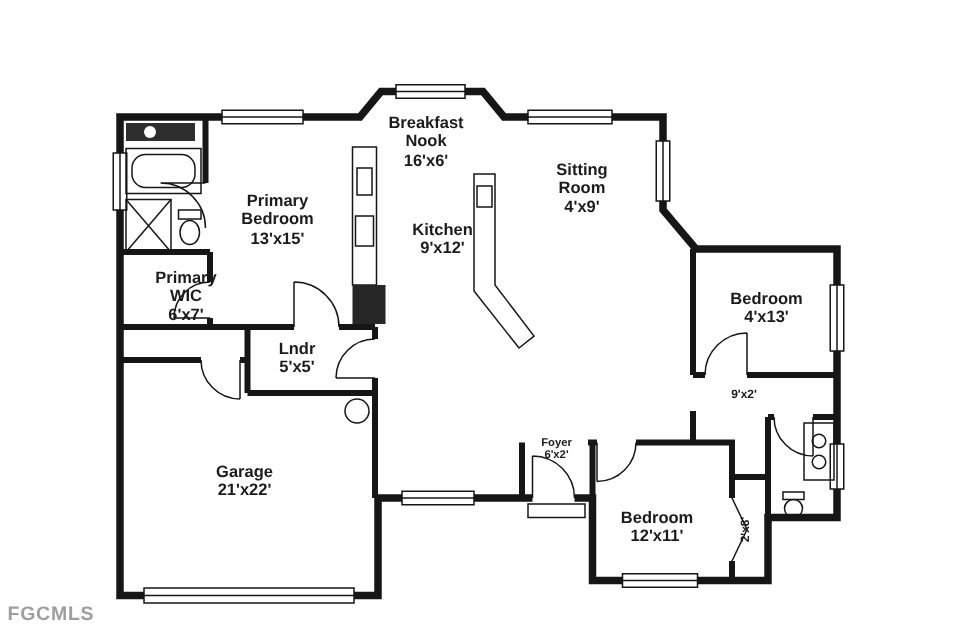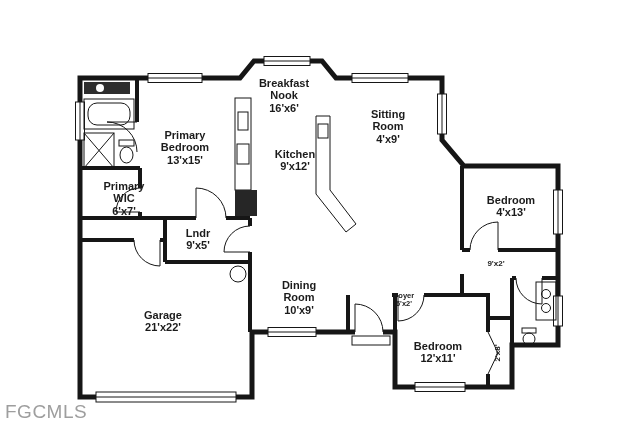--- a/index.html
+++ b/index.html
@@ -3,24 +3,24 @@
 <meta charset="utf-8">
 <style>
   html,body{margin:0;padding:0;background:#ffffff;}
   body{width:640px;height:429px;overflow:hidden;font-family:"Liberation Sans",sans-serif;}
   .plan{position:relative;width:640px;height:383px;background:#ffffff;}
   .plan svg{position:absolute;left:0;top:0;}
   .lbl{position:absolute;transform:translate(-50%,-50%);text-align:center;color:#1b1b1b;
        font-weight:700;font-size:11px;line-height:1.12;}
   .lbl .nm,.lbl .dm{display:block;}
   .sm{font-size:8px;}
-  .xs{font-size:7.5px;margin-left:33px;}
+  .xs{font-size:7.5px;}
   .vert{transform:translate(-50%,-50%) rotate(-90deg);}
-  .watermark{position:absolute;left:5px;top:401px;color:#9e9e9e;font-size:19px;
-             letter-spacing:.5px;font-weight:400;}
+  .watermark{position:absolute;left:5px;top:401px;color:#9e9e9e;font-size:13px;
+             letter-spacing:.5px;font-weight:700;}
 </style>
 </head>
 <body>
 
 <div class="plan">
 
   <svg width="640" height="429" viewBox="0 0 640 429">
 
     <g stroke="#161616" fill="none" stroke-linejoin="miter" stroke-linecap="butt">
       <path stroke-width="5" d="M 80,78 L 240,78 L 254,61 L 322,61 L 336,78 L 442,78 L 442,140 L 464,166 L 558,166
@@ -123,32 +123,28 @@
   <div class="lbl" style="left:295px;top:160px">
     <span class="nm">Kitchen</span>
     <span class="dm">9'x12'</span>
   </div>
   <div class="lbl" style="left:124px;top:198px;width:52px">
     <span class="nm">Primary WIC</span>
     <span class="dm">6'x7'</span>
   </div>
   <div class="lbl" style="left:198px;top:239px">
     <span class="nm">Lndr</span>
-    <span class="dm">9'x5'</span>
+    <span class="dm">5'x5'</span>
   </div>
   <div class="lbl" style="left:511px;top:206px">
     <span class="nm">Bedroom</span>
     <span class="dm">4'x13'</span>
   </div>
   <div class="lbl sm" style="left:496px;top:264px">
     <span class="dm">9'x2'</span>
-  </div>
-  <div class="lbl" style="left:299px;top:297px;width:42px">
-    <span class="nm">Dining Room</span>
-    <span class="dm">10'x9'</span>
   </div>
   <div class="lbl xs" style="left:371px;top:300px;width:30px">
     <span class="nm">Foyer</span>
     <span class="dm">6'x2'</span>
   </div>
   <div class="lbl" style="left:163px;top:321px">
     <span class="nm">Garage</span>
     <span class="dm">21'x22'</span>
   </div>
   <div class="lbl" style="left:438px;top:352px">

